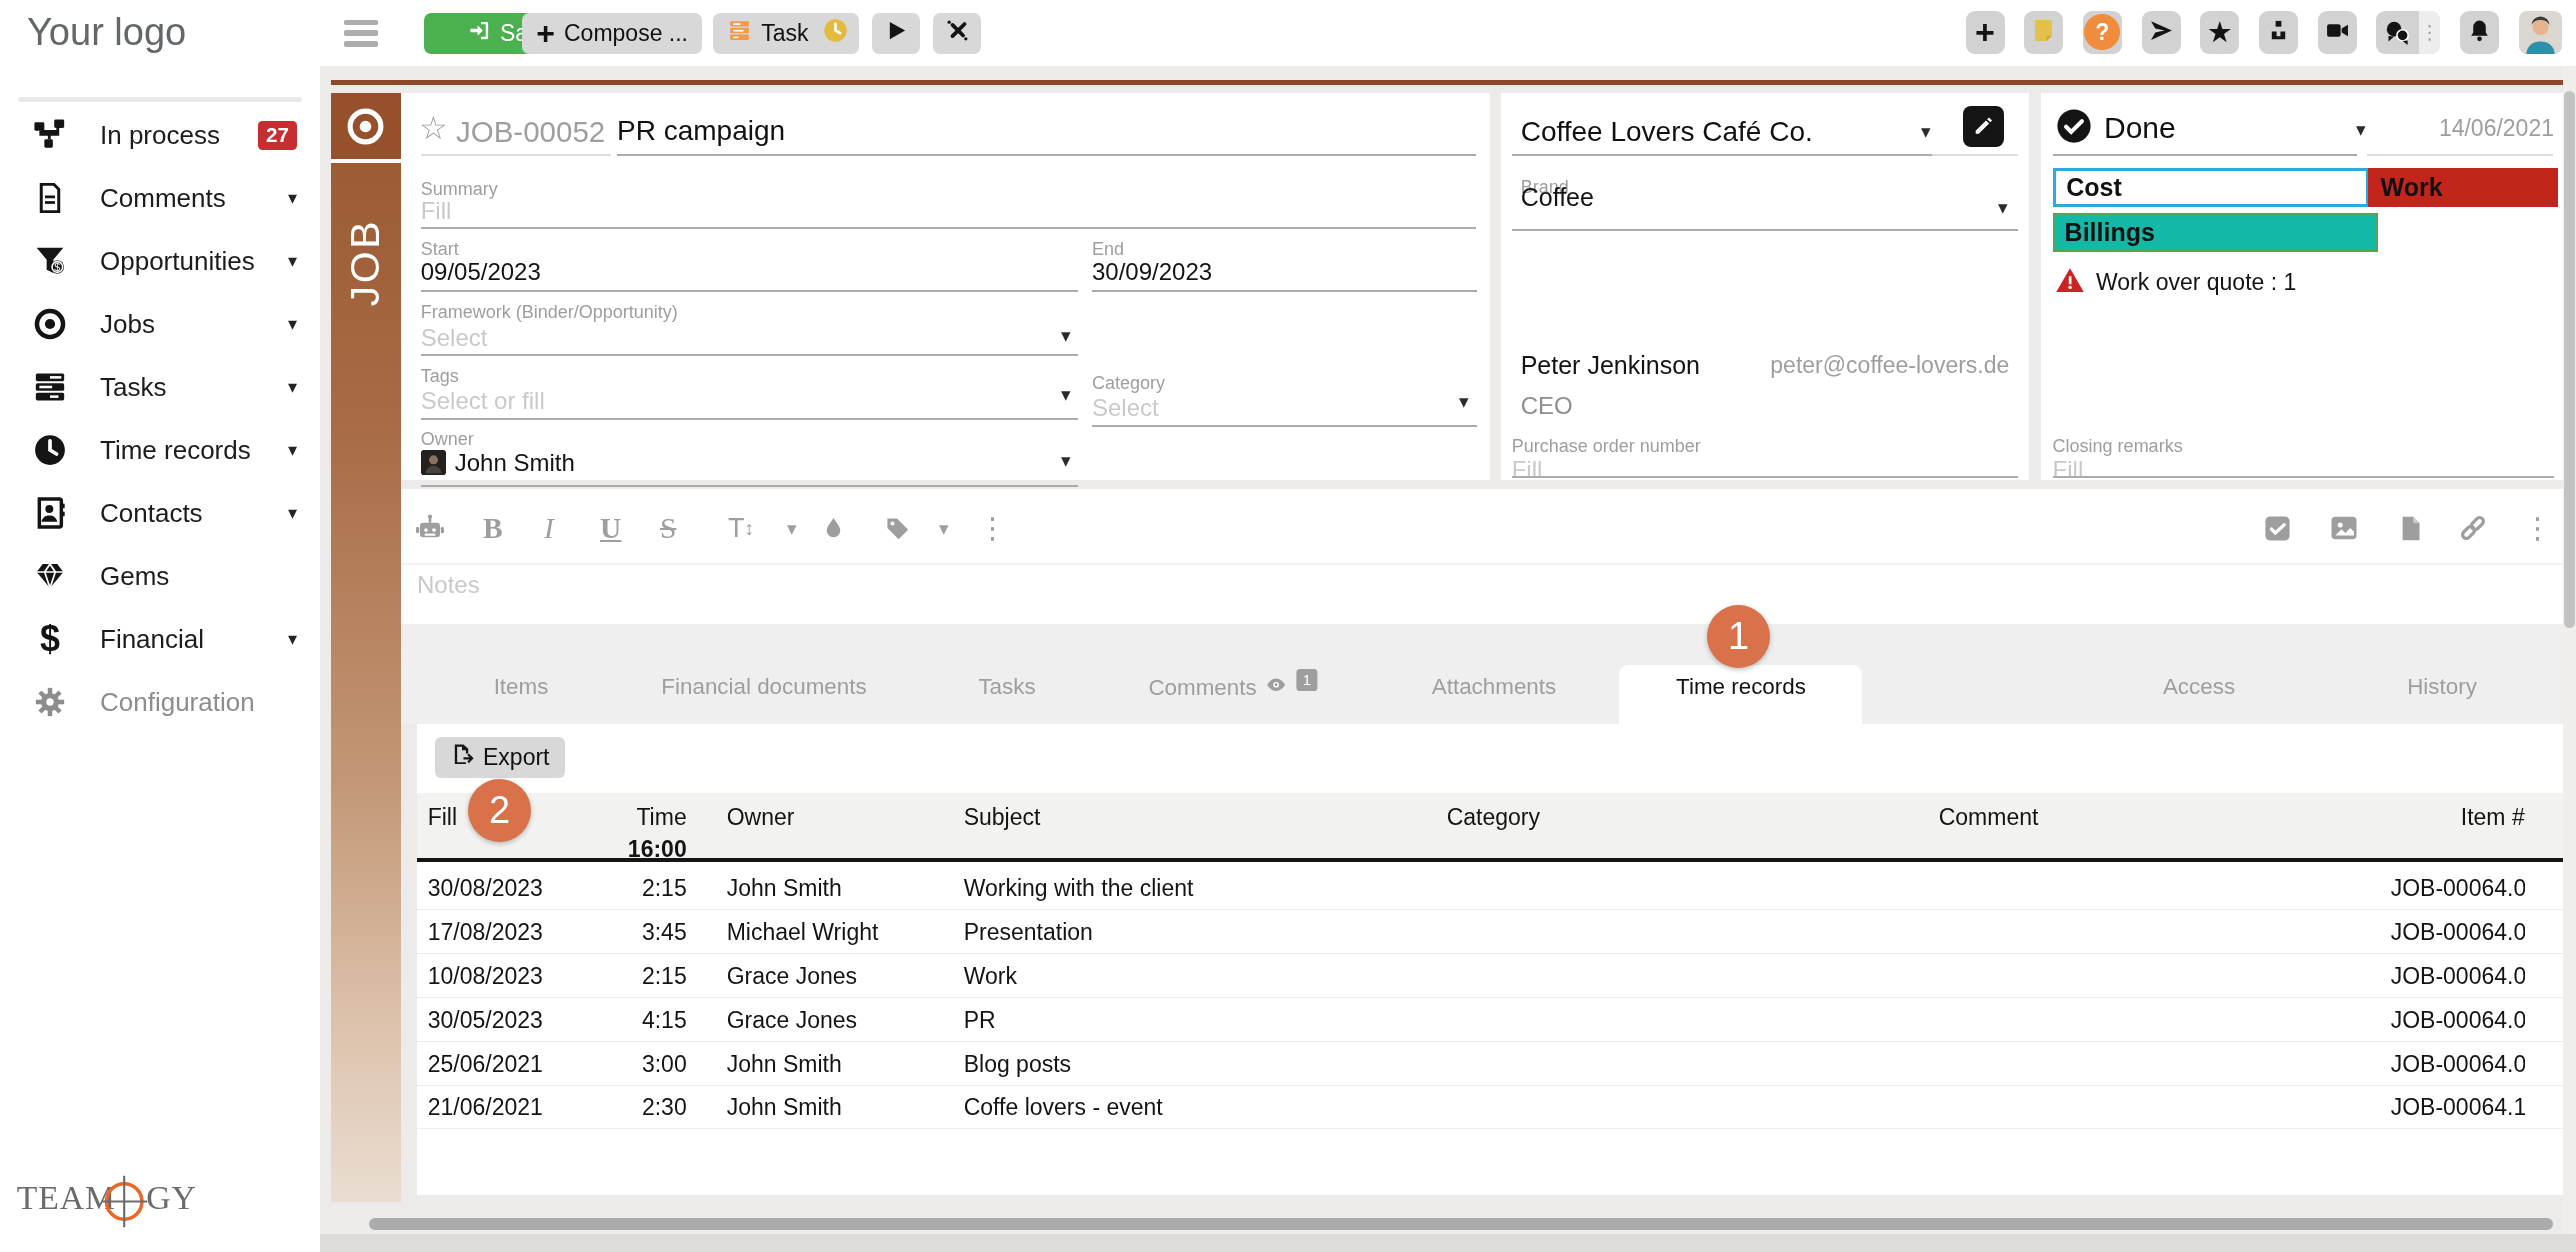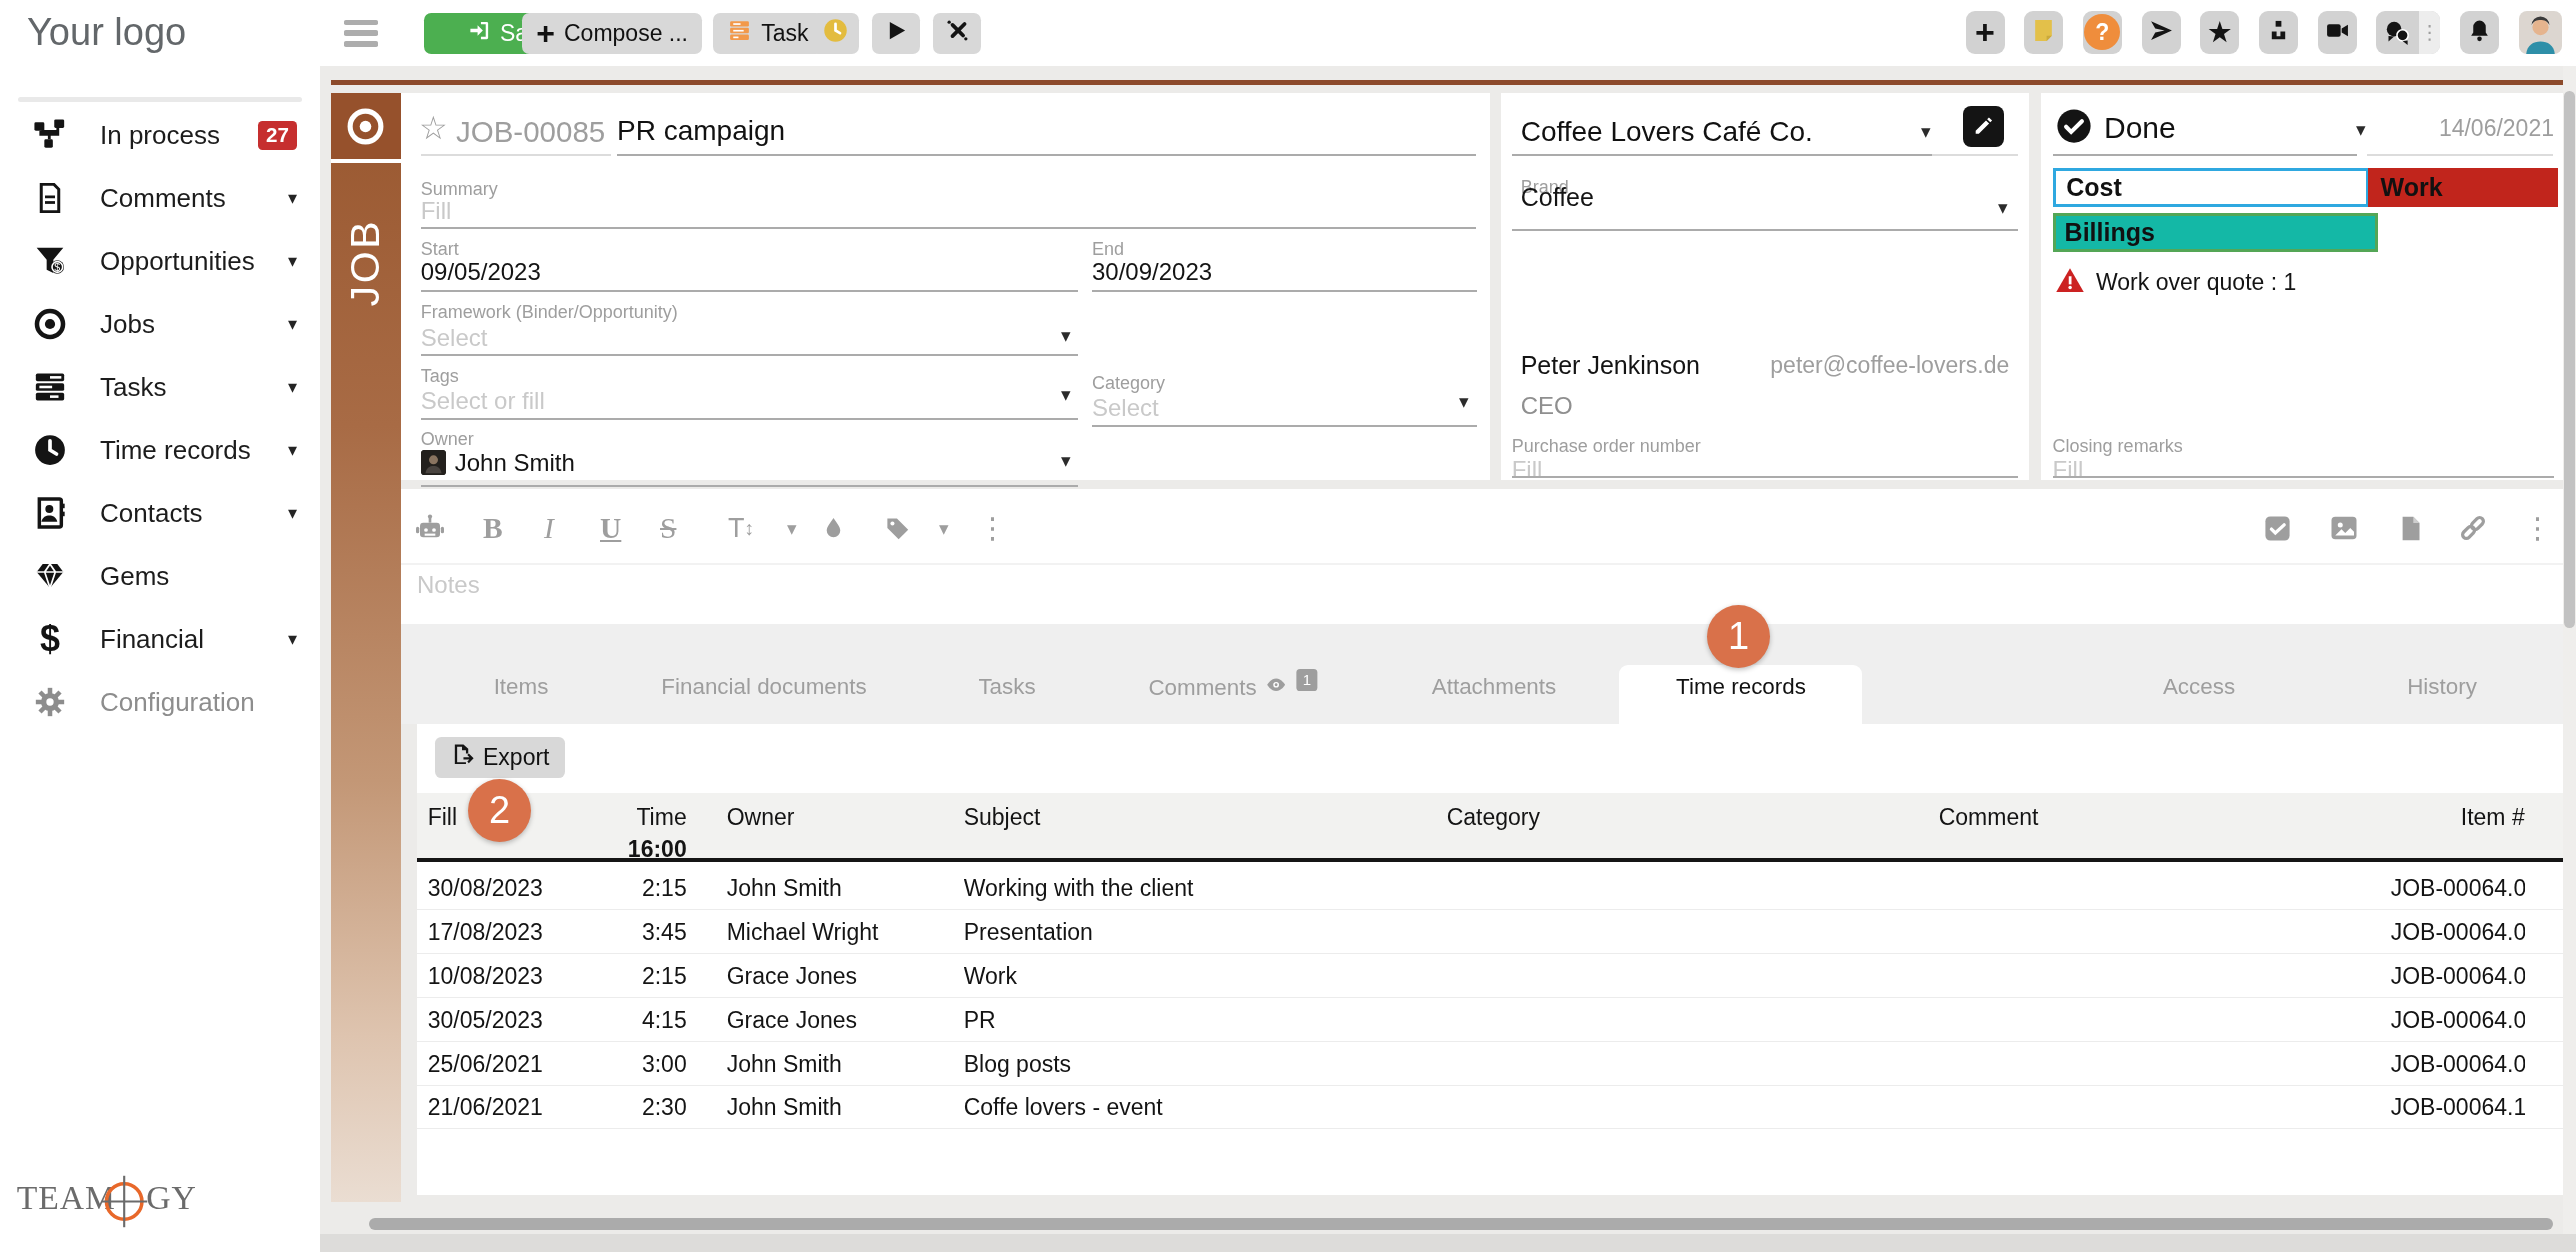--- a/index.html
+++ b/index.html
@@ -357,21 +357,21 @@
           <circle cx="12" cy="12" r="3.4" fill="#FFF"></circle>
         </svg>
     </div>
     <div class="jobvert">
         <span>JOB</span>
       </div>
   </div>
 
   <div class="card card1">
     <span class="abs ministar" style="left:18px; top:16px;">☆</span>
-    <span class="abs jobcode" style="left:55px; top:21.5px;">JOB-00085</span>
+    <span class="abs jobcode" style="left:55px; top:21.5px;">JOB-00052</span>
     <span class="abs jobtitle" style="left:216px; top:22.4px;">PR campaign</span>
     <div class="uline lt" style="left:19.7px; top:61px; width:190px;"></div>
     <div class="uline" style="left:216px; top:61px; width:859px;"></div>
 
     <span class="abs lbl" style="left:19.7px; top:86px;">Summary</span>
     <span class="abs ph" style="left:19.7px; top:104px;">Fill</span>
     <div class="uline" style="left:19.7px; top:134px; width:1055px;"></div>
 
     <span class="abs lbl" style="left:19.7px; top:146px;">Start</span>
     <span class="abs val" style="left:19.7px; top:165px;">09/05/2023</span>

